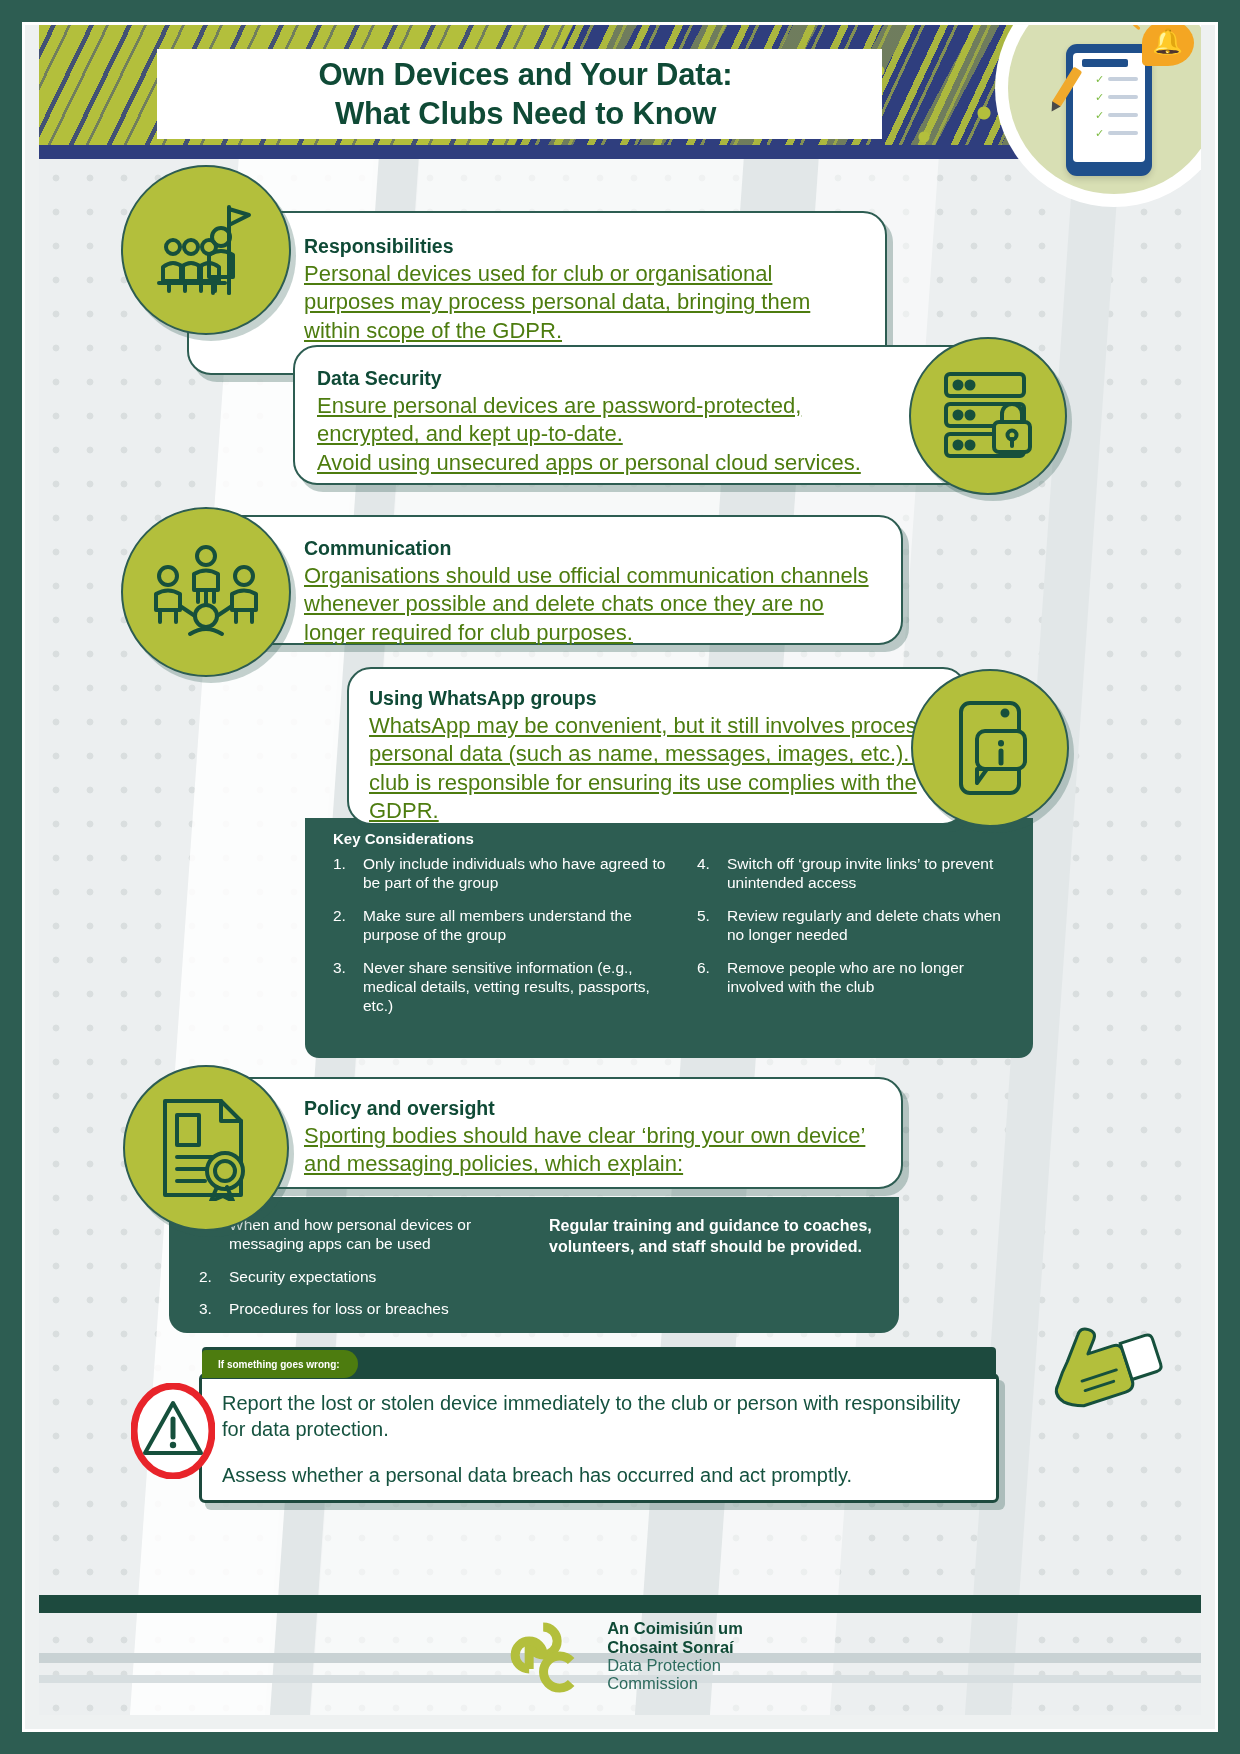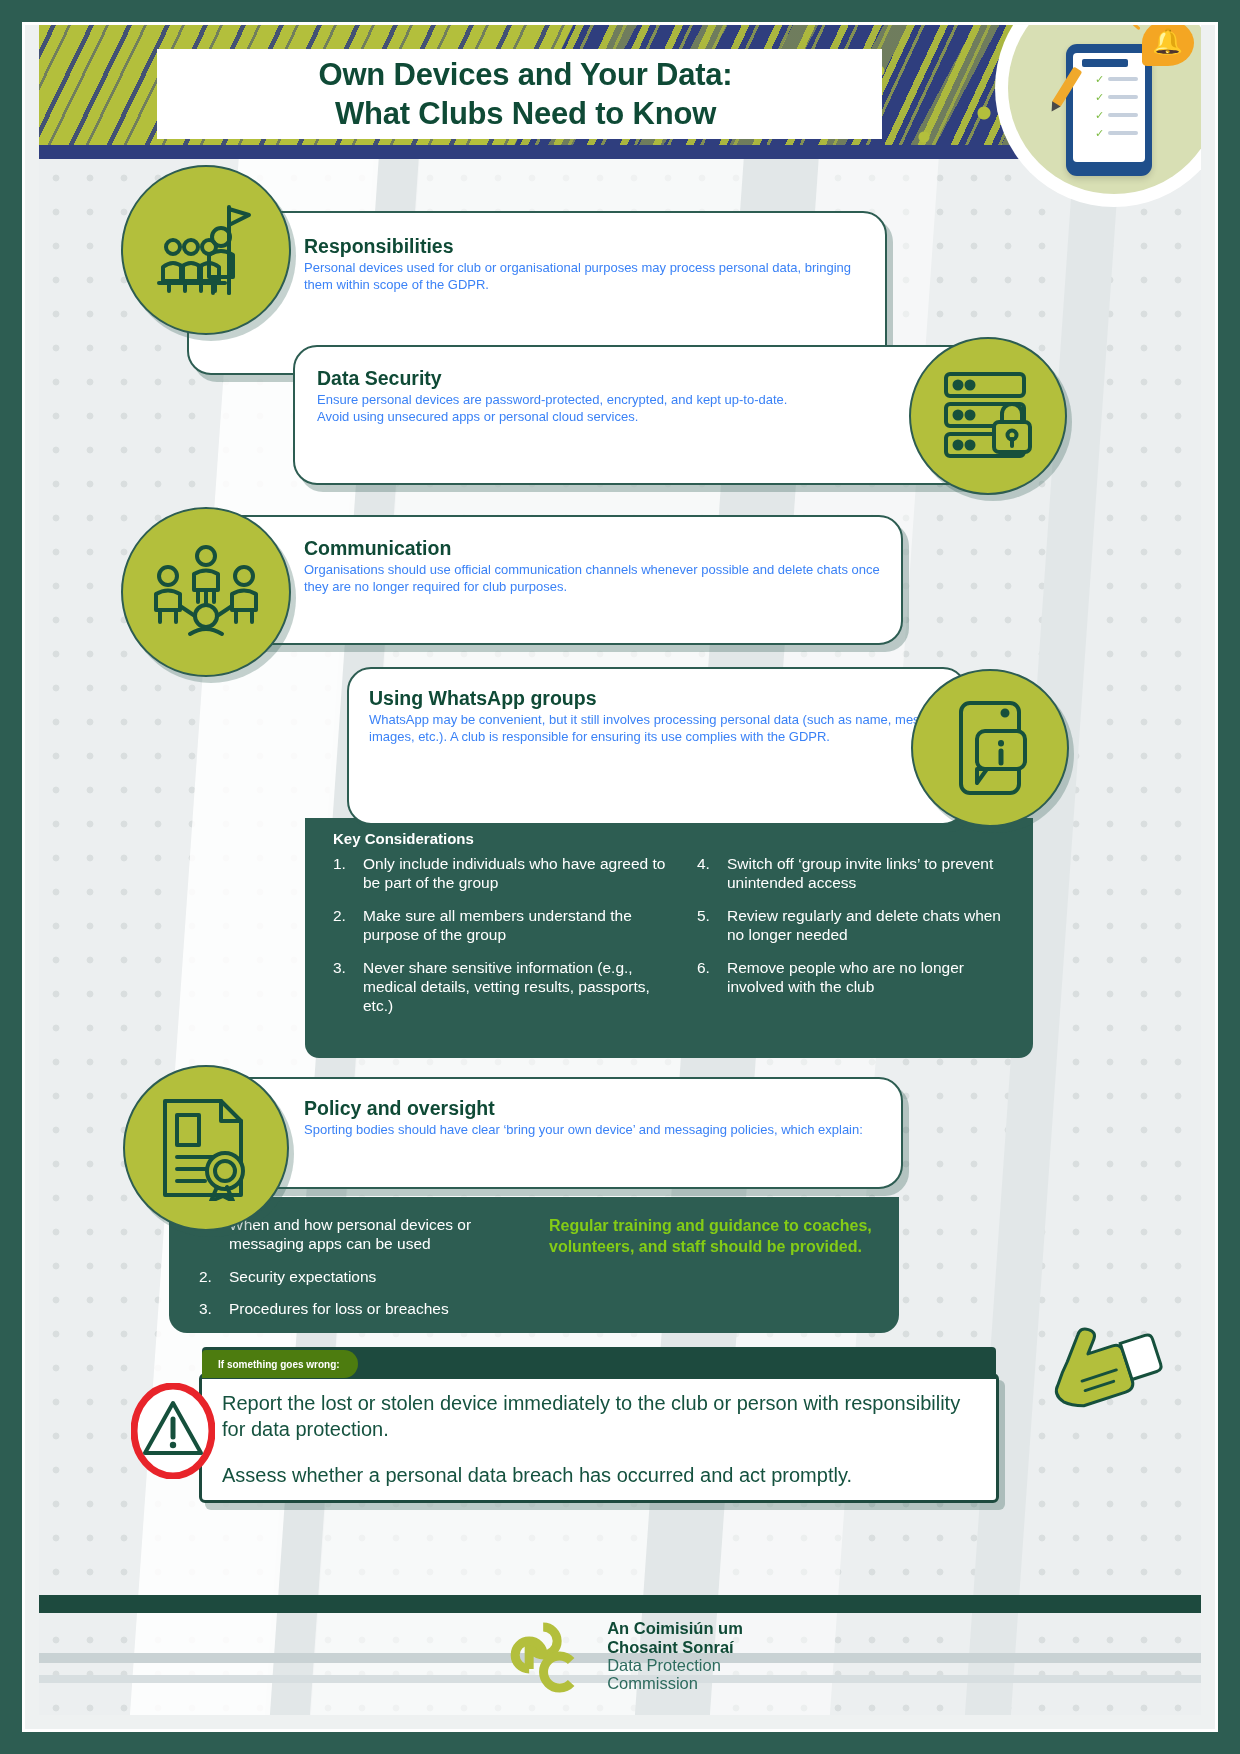--- a/index.html
+++ b/index.html
@@ -168,21 +168,21 @@
     border: 2px solid #2d5d52;
     border-radius: 24px;
     box-shadow: 6px 7px 0 rgba(45,93,82,.30);
     z-index: 8;
   }
   .card .txt { position: absolute; }
   .card h2 {
     font-size: 19.5px; font-weight: bold; color: #0f4a36; margin-bottom: 2px;
   }
   .card p {
-    font-size: 13px; line-height: 1.29; color: #3b82f6;
+    font-size: 22px; line-height: 1.29; color: #4d7c0f; text-decoration: underline;
   }
 
   .icon-circle {
     position: absolute;
     border-radius: 50%;
     background: #b3bf3c;
     border: 2px solid #2d5d52;
     box-shadow: 5px 6px 0 rgba(45,93,82,.28);
     z-index: 12;
     display: flex; align-items: center; justify-content: center;
@@ -198,21 +198,21 @@
     font-size: 15px; font-weight: bold; color: #ffffff;
   }
   .panel ol { list-style: none; }
   .panel li {
     display: flex; font-size: 15.5px; line-height: 1.25; color: #ffffff;
     margin-bottom: 13px;
   }
   .panel li .num { width: 30px; flex: none; }
   .panel li .body { flex: 1; }
   .panel .note {
-    font-size: 16px; font-weight: bold; line-height: 1.32; color: #84cc16;
+    font-size: 16px; font-weight: bold; line-height: 1.32; color: #ffffff;
   }
 
   
   .alert-box {
     position: absolute; left: 160px; top: 1348px; width: 800px; height: 130px;
     background: #ffffff; border: 3px solid #1d4a3e; border-radius: 6px;
     box-shadow: 6px 7px 0 rgba(45,93,82,.30);
     z-index: 8;
   }
   .alert-tag {

